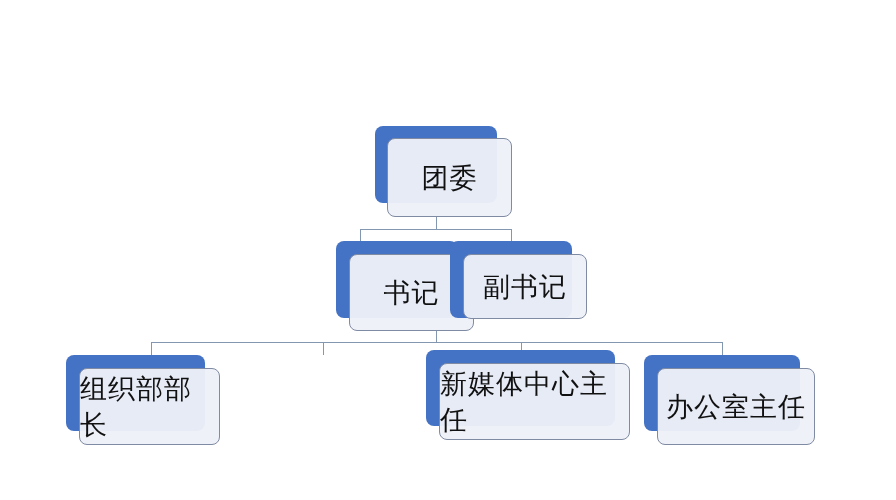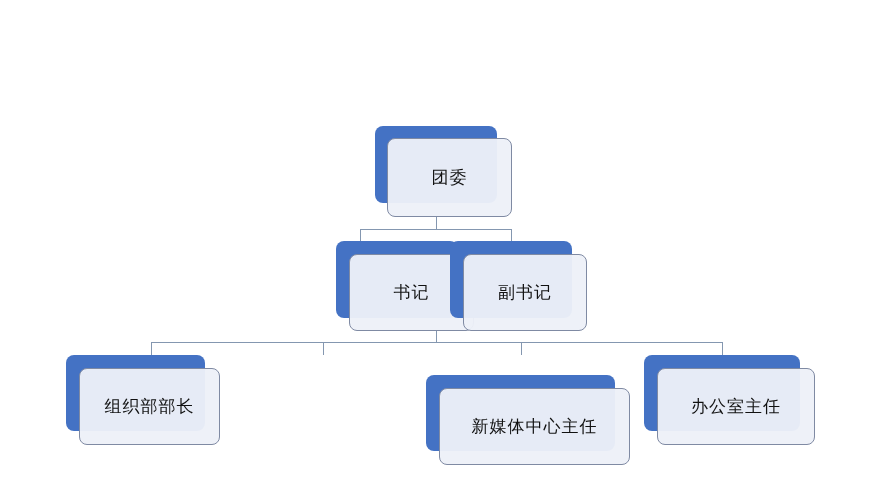--- a/index.html
+++ b/index.html
@@ -12,21 +12,21 @@
   .node { position: absolute; }
   .node .back {
     position: absolute; left: 0; top: 0;
     background: #4472C4; border-radius: 8px;
   }
   .node .front {
     position: absolute; background: rgba(237, 240, 248, 0.96);
     border: 1.2px solid #7F8AA3; border-radius: 8px;
     box-sizing: border-box;
     display: flex; align-items: center; justify-content: center;
-    color: #111111; font-size: 17px; letter-spacing: 1px;
+    color: #111111; font-size: 27px; letter-spacing: 1px;
   }
   .node .front .pad { padding-top: 0px; }
   .line { position: absolute; background: #8497B0; }
 </style>
 </head>
 <body>
 
 <div class="canvas">
 
   <div class="line" style="left:436px; top:217px; width:1px; height:12px;"></div>
@@ -50,34 +50,34 @@
 
   <div class="node" style="left:298px; top:241px; width:138px; height:90px;margin-left:38px;">
     <div class="back" style="width:122px; height:77px;"></div>
     <div class="front" style="left:13px; top:13px; width:125px; height:77px;">
       <span class="pad">书记</span>
     </div>
   </div>
 
   <div class="node" style="left:450px; top:241px; width:137px; height:90px;">
     <div class="back" style="width:122px; height:77px;"></div>
-    <div class="front" style="left:13px; top:13px; width:124px; height:77px;">
+    <div class="front" style="left:13px; top:13px; width:124px; height:65px;">
       <span class="pad">副书记</span>
     </div>
   </div>
 
   <div class="node" style="left:66px; top:355px; width:154px; height:90px;">
     <div class="back" style="width:139px; height:76px;"></div>
     <div class="front" style="left:13px; top:13px; width:141px; height:77px;">
       <span class="pad">组织部部长</span>
     </div>
   </div>
 
 
-  <div class="node" style="left:426px; top:375px; width:204px; height:90px;">
+  <div class="node" style="left:426px; top:350px; width:204px; height:90px;">
     <div class="back" style="width:189px; height:76px;"></div>
     <div class="front" style="left:13px; top:13px; width:191px; height:77px;">
       <span class="pad">新媒体中心主任</span>
     </div>
   </div>
 
   <div class="node" style="left:644px; top:355px; width:171px; height:90px;">
     <div class="back" style="width:156px; height:76px;"></div>
     <div class="front" style="left:13px; top:13px; width:158px; height:77px;">
       <span class="pad">办公室主任</span>

